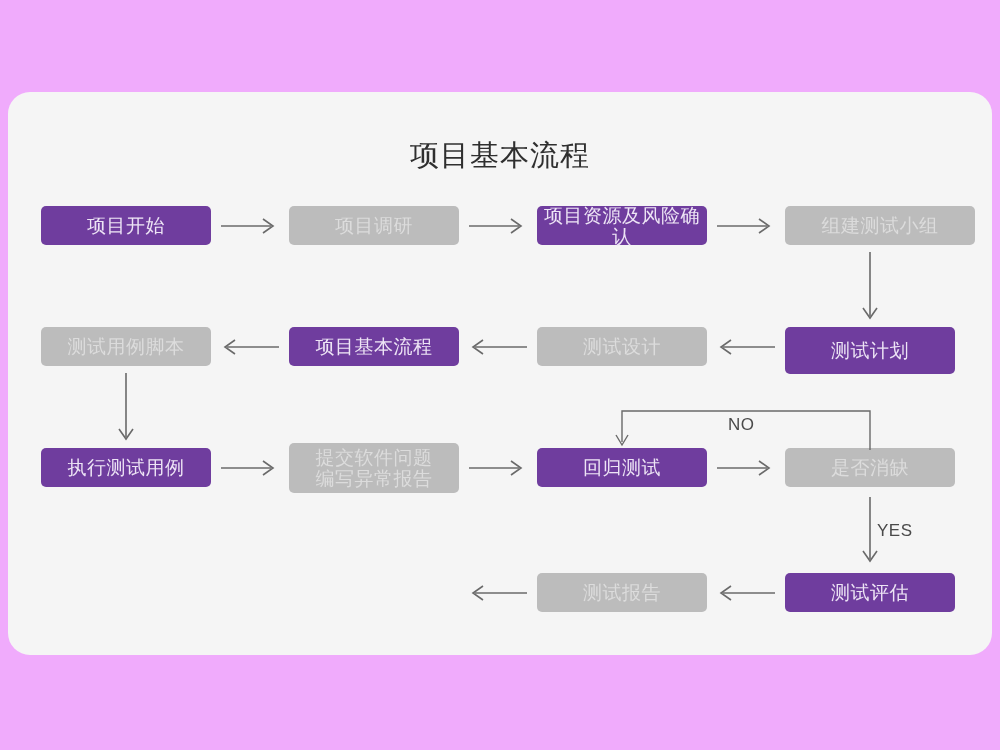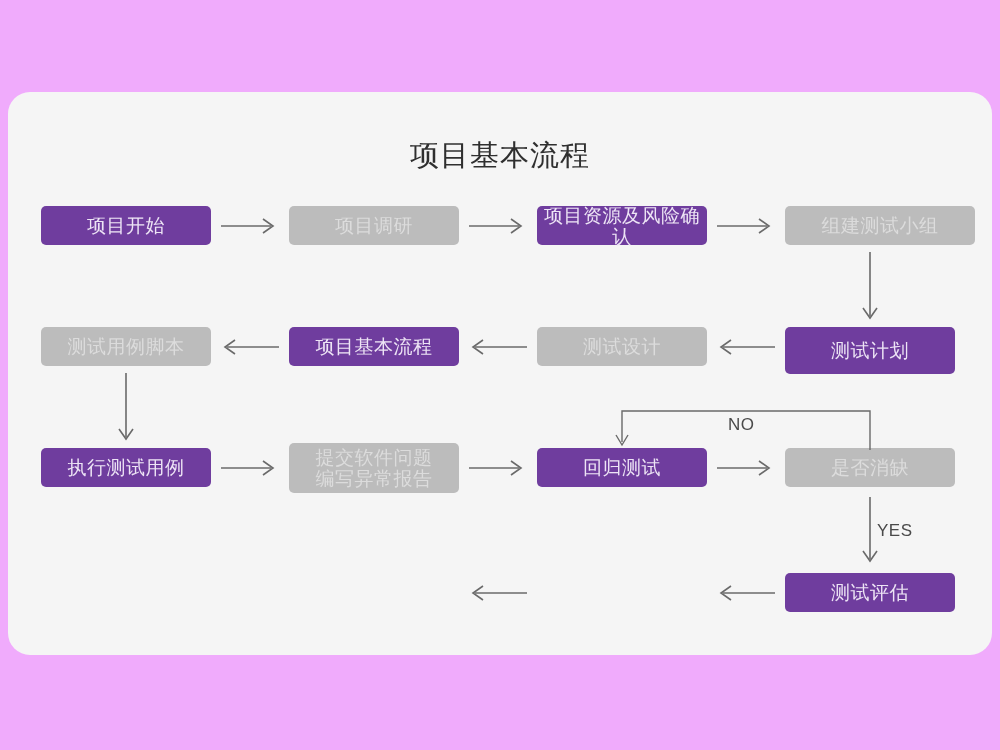--- a/index.html
+++ b/index.html
@@ -102,20 +102,21 @@
   <div class="node purple" style="left:289px; top:327px; width:170px; height:39px;">项目基本流程</div>
   <div class="node gray" style="left:537px; top:327px; width:170px; height:39px;">测试设计</div>
   <div class="node purple" style="left:785px; top:327px; width:170px; height:47px;">测试计划</div>
 
   <div class="node purple" style="left:41px;  top:448px; width:170px; height:39px;">执行测试用例</div>
   <div class="node gray" style="left:289px; top:443px; width:170px; height:50px;">提交软件问题
 编写异常报告</div>
   <div class="node purple" style="left:537px; top:448px; width:170px; height:39px;">回归测试</div>
   <div class="node gray" style="left:785px; top:448px; width:170px; height:39px;">是否消缺</div>
 
+  <div class="node gray" style="left:537px; top:573px; width:170px; height:39px;">测试报告</div>
   <div class="node purple" style="left:785px; top:573px; width:170px; height:39px;">测试评估</div>
 
   <div class="edge" style="left:221px; top:215px; width:58px; height:22px;">
     <svg width="58" height="22" viewBox="0 0 58 22">
       <path d="M0 11 H50" stroke="#6a6a6a" stroke-width="1.6" fill="none"></path>
       <path d="M42 4 L52 11 L42 18" stroke="#6a6a6a" stroke-width="1.6" fill="none"></path>
     </svg>
   </div>
 
   <div class="edge" style="left:469px; top:215px; width:58px; height:22px;">

